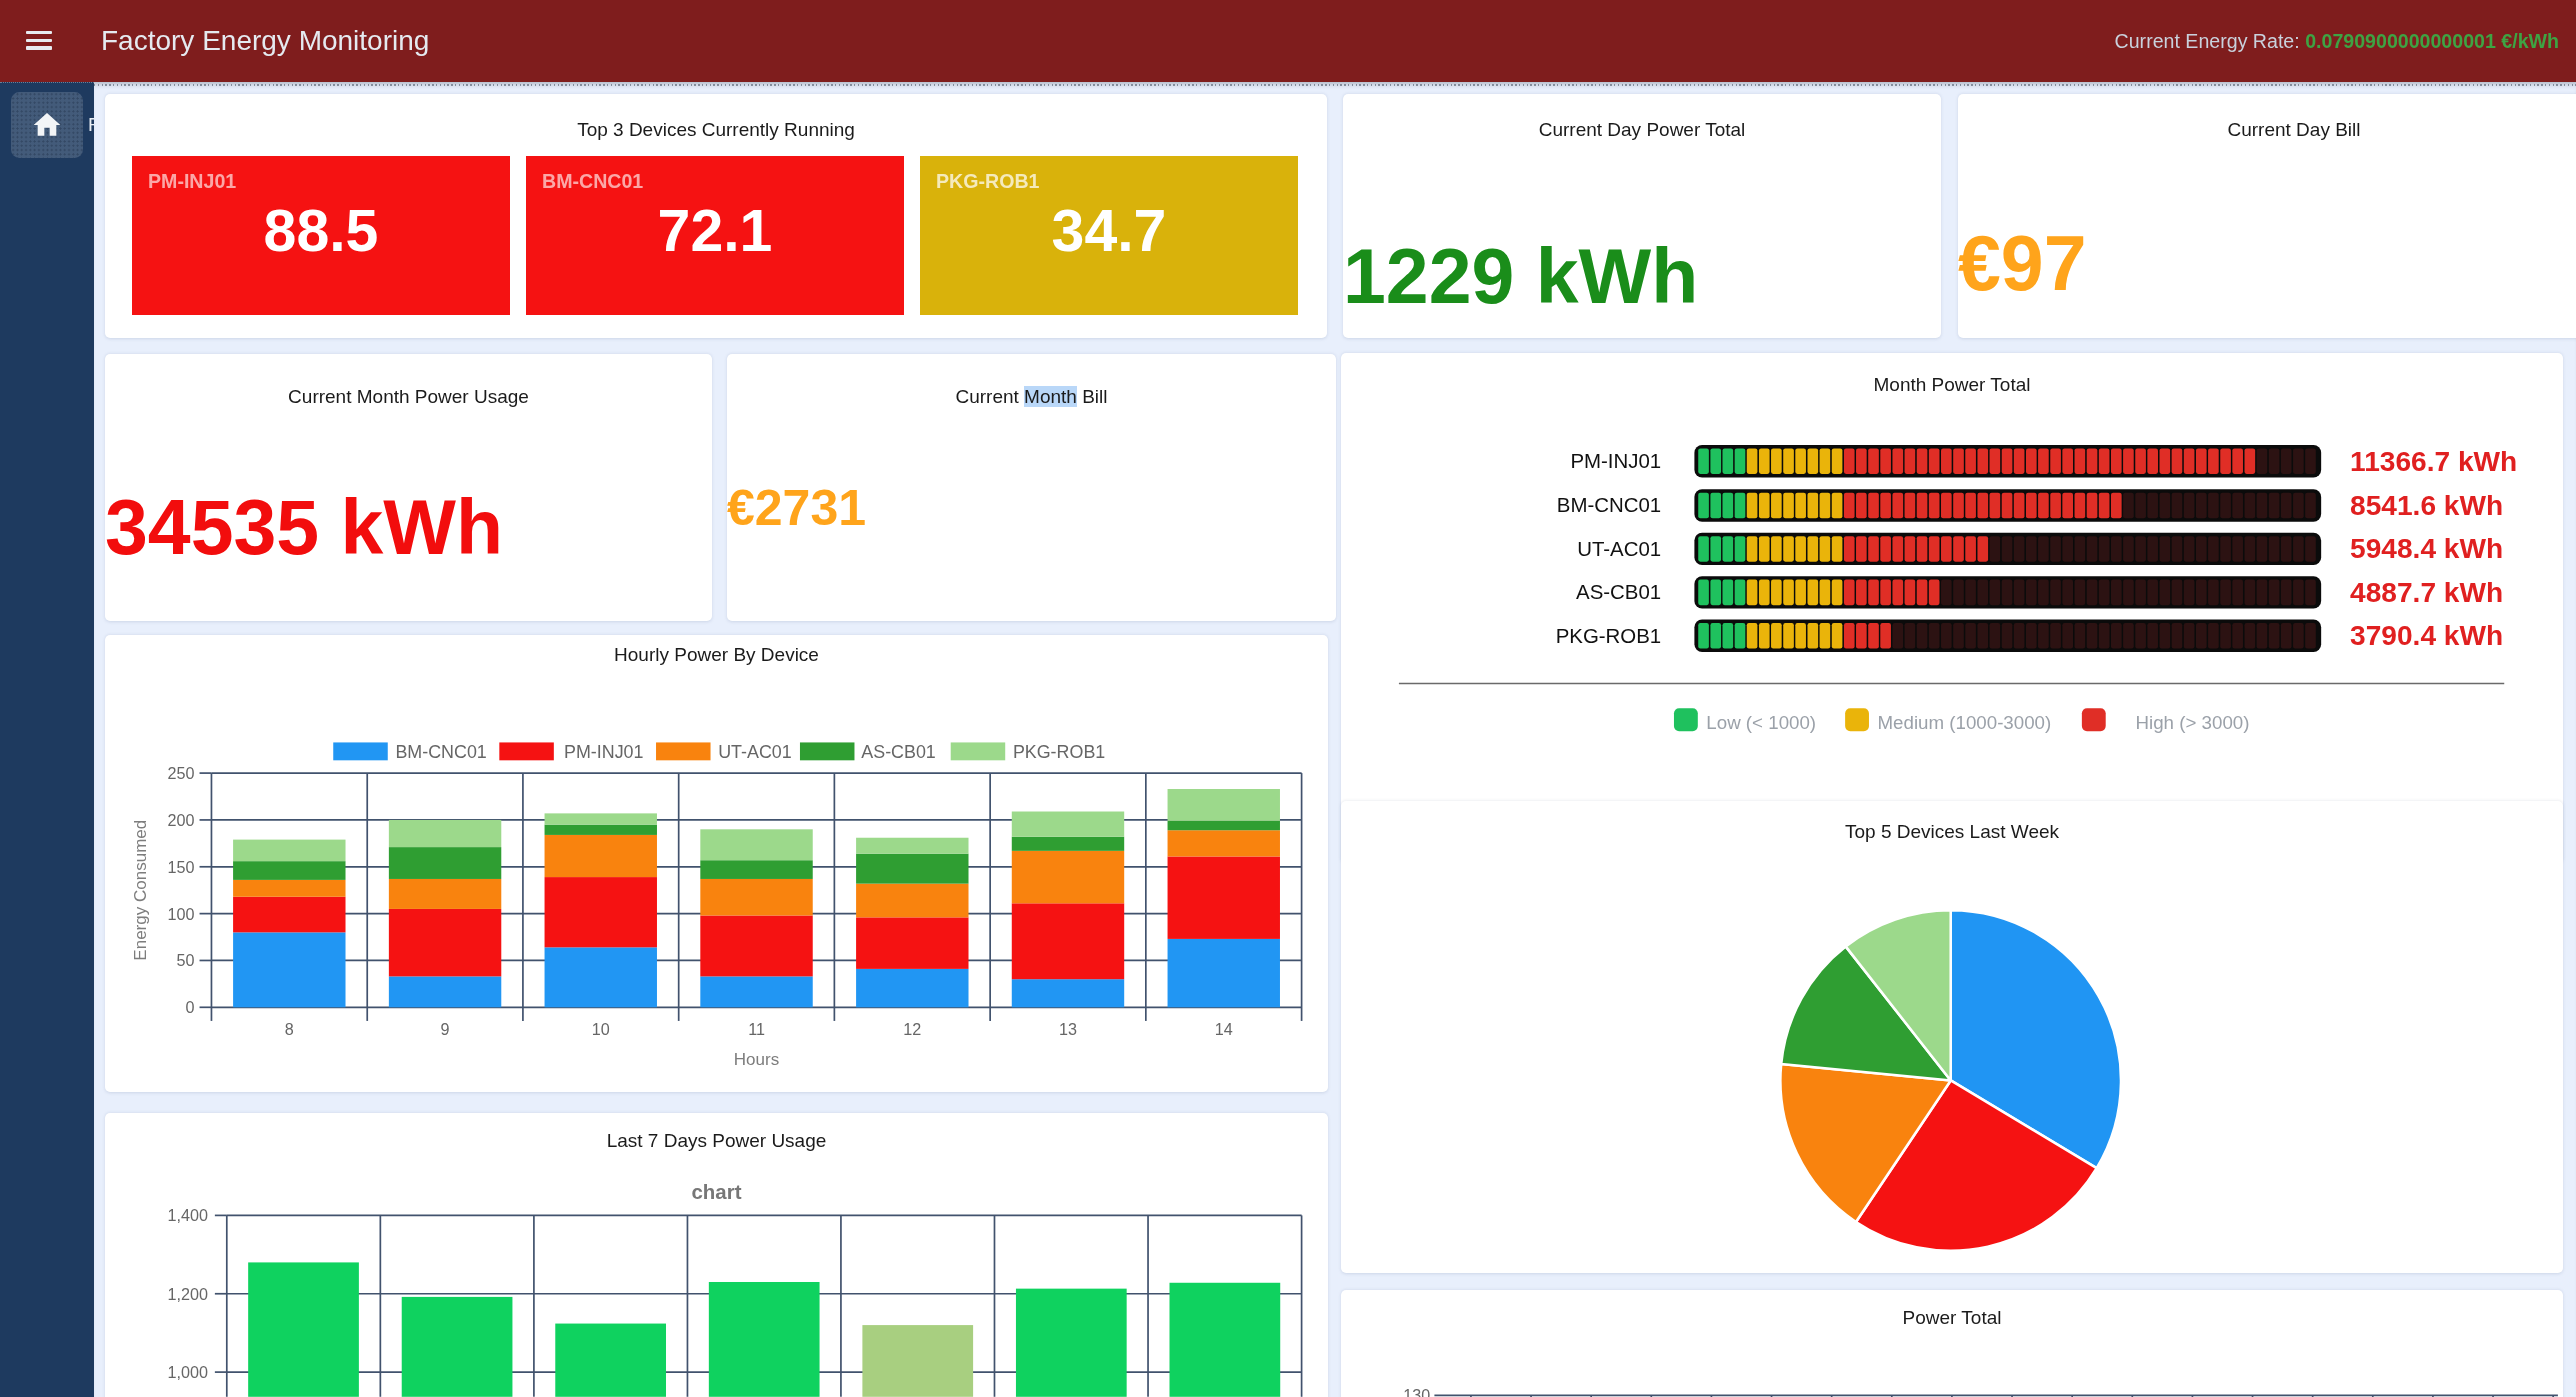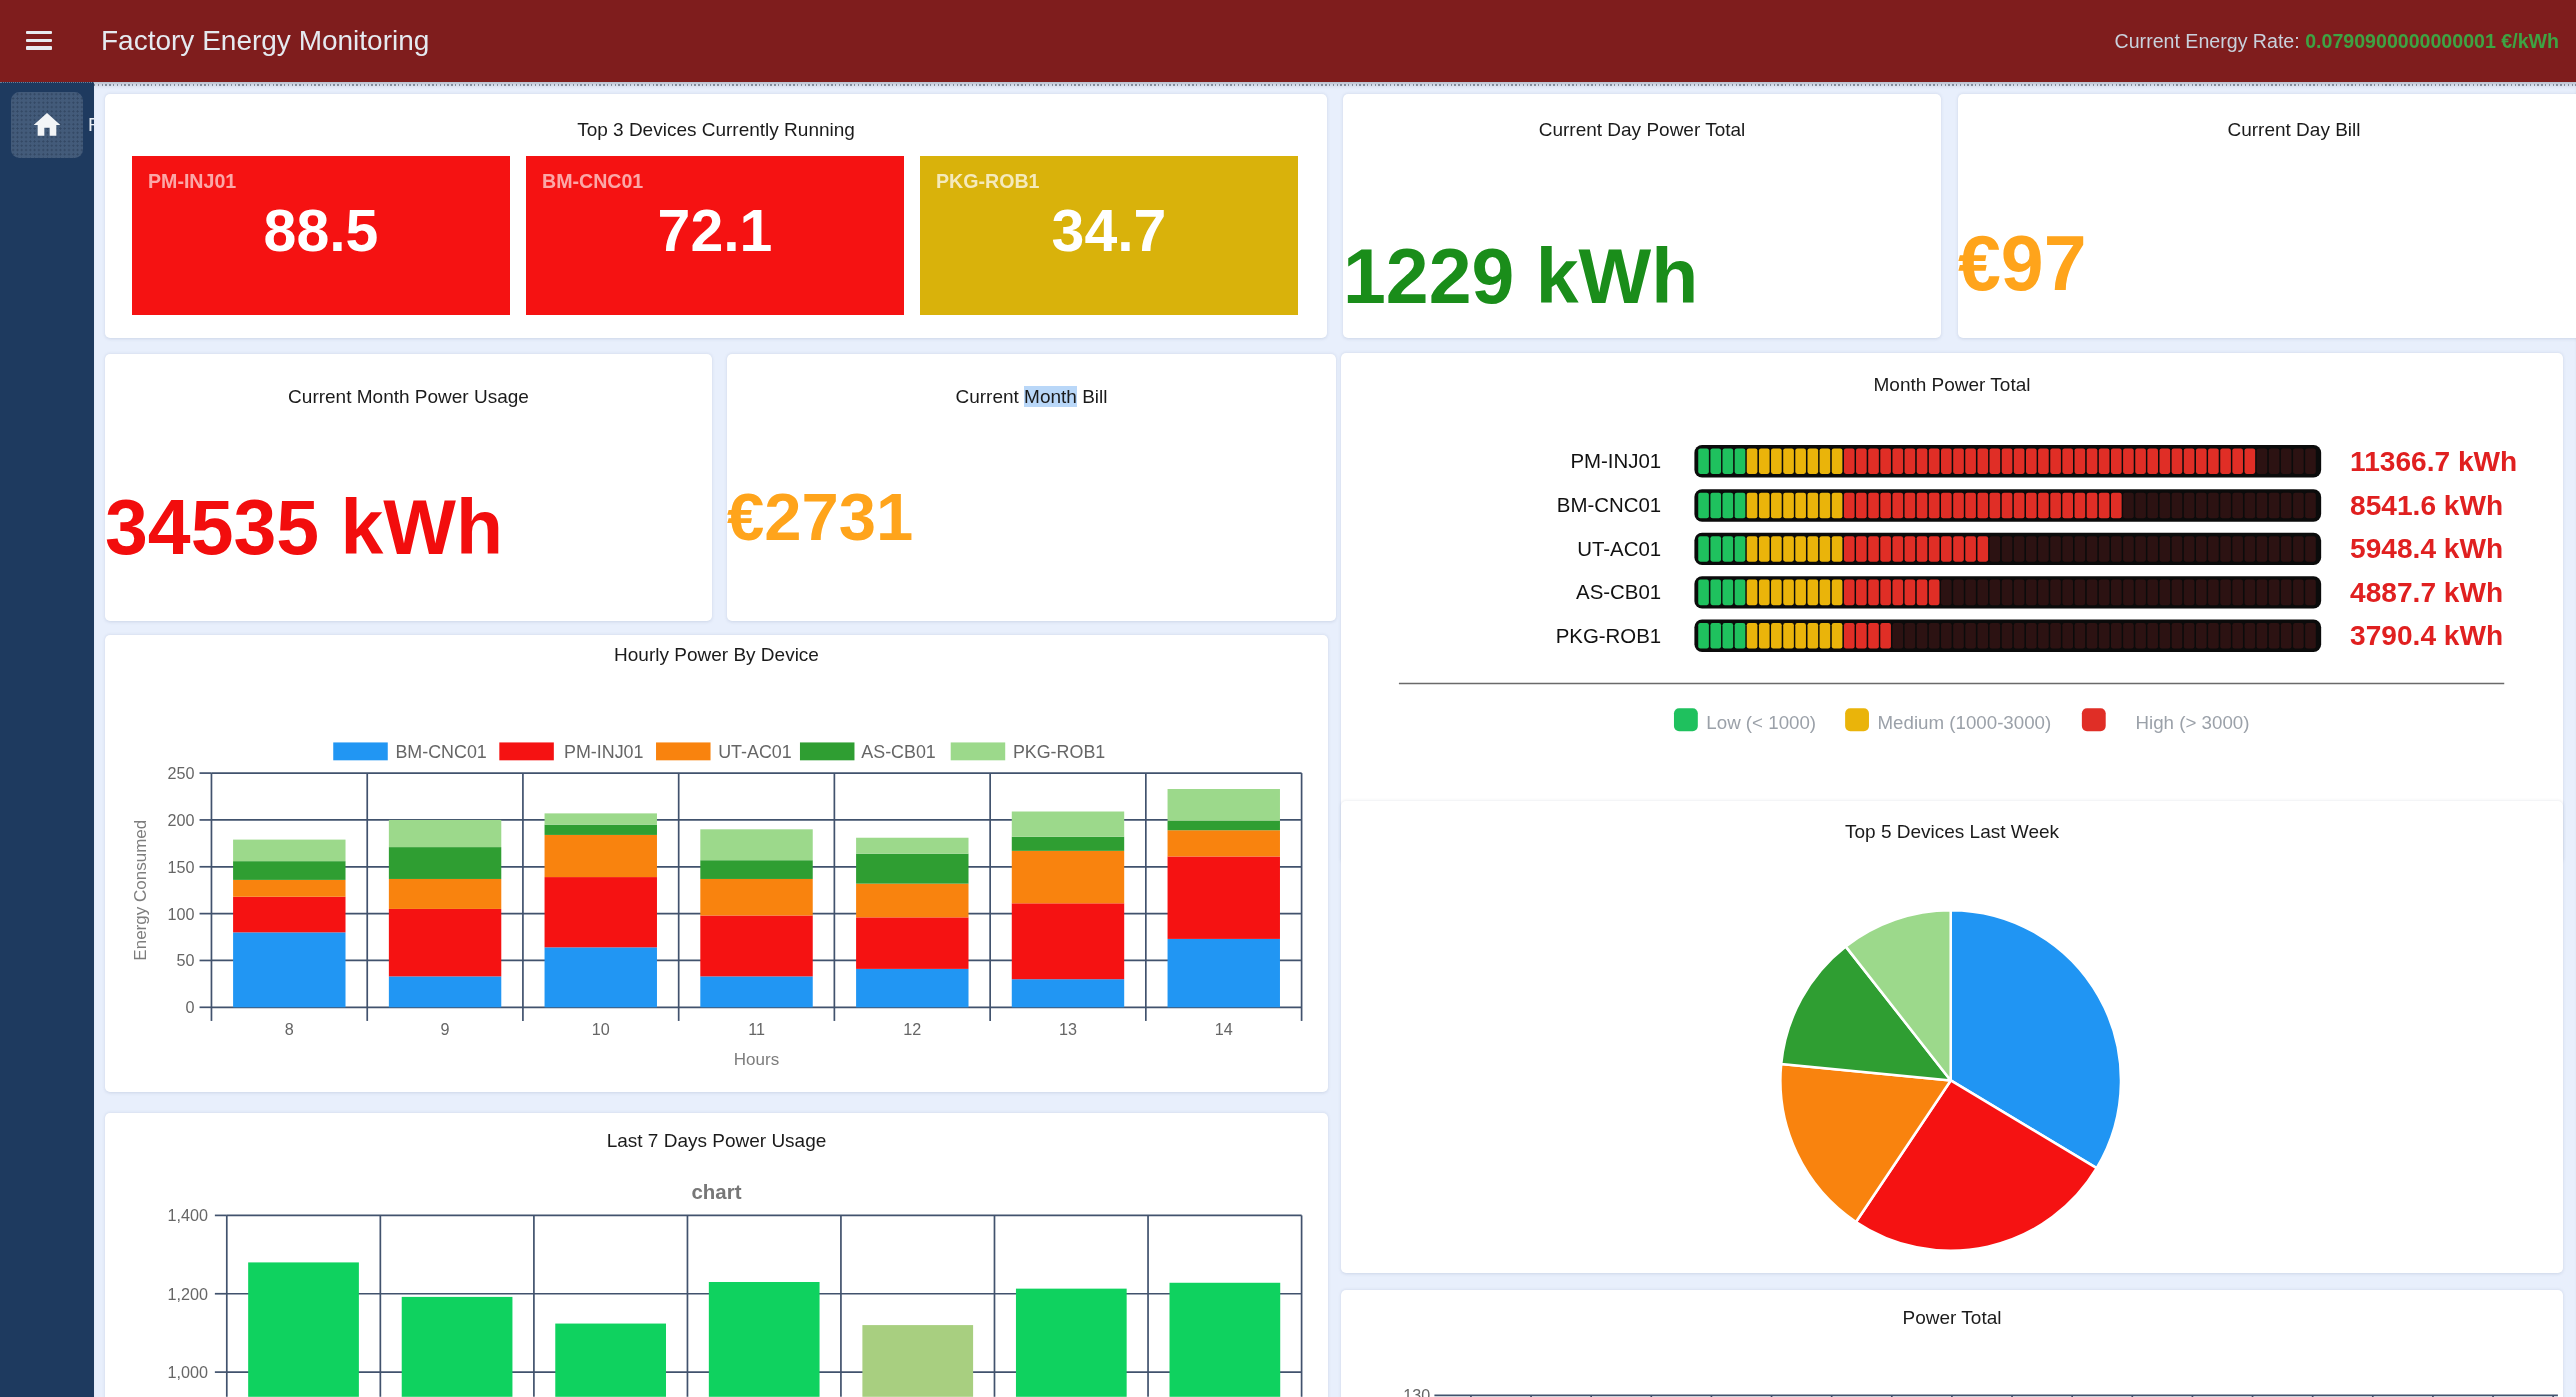--- a/index.html
+++ b/index.html
@@ -74,21 +74,21 @@
   <div class="bignum" style="top:131px;font-size:77px;color:#ffa41b">€97</div>
 </div>
 
 <div class="card" style="left:105px;top:354px;width:607px;height:267px;z-index:4">
   <div class="ctitle" style="top:32px">Current Month Power Usage</div>
   <div class="bignum" style="top:135px;font-size:77px;color:#f20d0d">34535 kWh</div>
 </div>
 
 <div class="card" style="left:727px;top:354px;width:609px;height:267px;z-index:4">
   <div class="ctitle" style="top:32px">Current <span class="hl">Month</span> Bill</div>
-  <div class="bignum" style="top:129px;font-size:67px;color:#ffa41b">€2731</div>
+  <div class="bignum" style="top:129px;font-size:50px;color:#ffa41b">€2731</div>
 </div>
 
 <div class="card" style="left:1341px;top:353px;width:1222px;height:509px;z-index:4">
   <div class="ctitle" style="top:21px">Month Power Total</div>
   <svg width="1222" height="414" viewBox="0 0 1435 486" style="position:absolute;left:0;top:0" font-family="Liberation Sans, sans-serif">
       <rect x="415" y="108" width="736" height="38" rx="9" fill="#0b0b0b"></rect>
       <rect x="419.5" y="112" width="12.5" height="30" rx="2.5" fill="#1fc15e"></rect>
       <rect x="433.8" y="112" width="12.5" height="30" rx="2.5" fill="#1fc15e"></rect>
       <rect x="448.0" y="112" width="12.5" height="30" rx="2.5" fill="#1fc15e"></rect>
       <rect x="462.3" y="112" width="12.5" height="30" rx="2.5" fill="#1fc15e"></rect>

